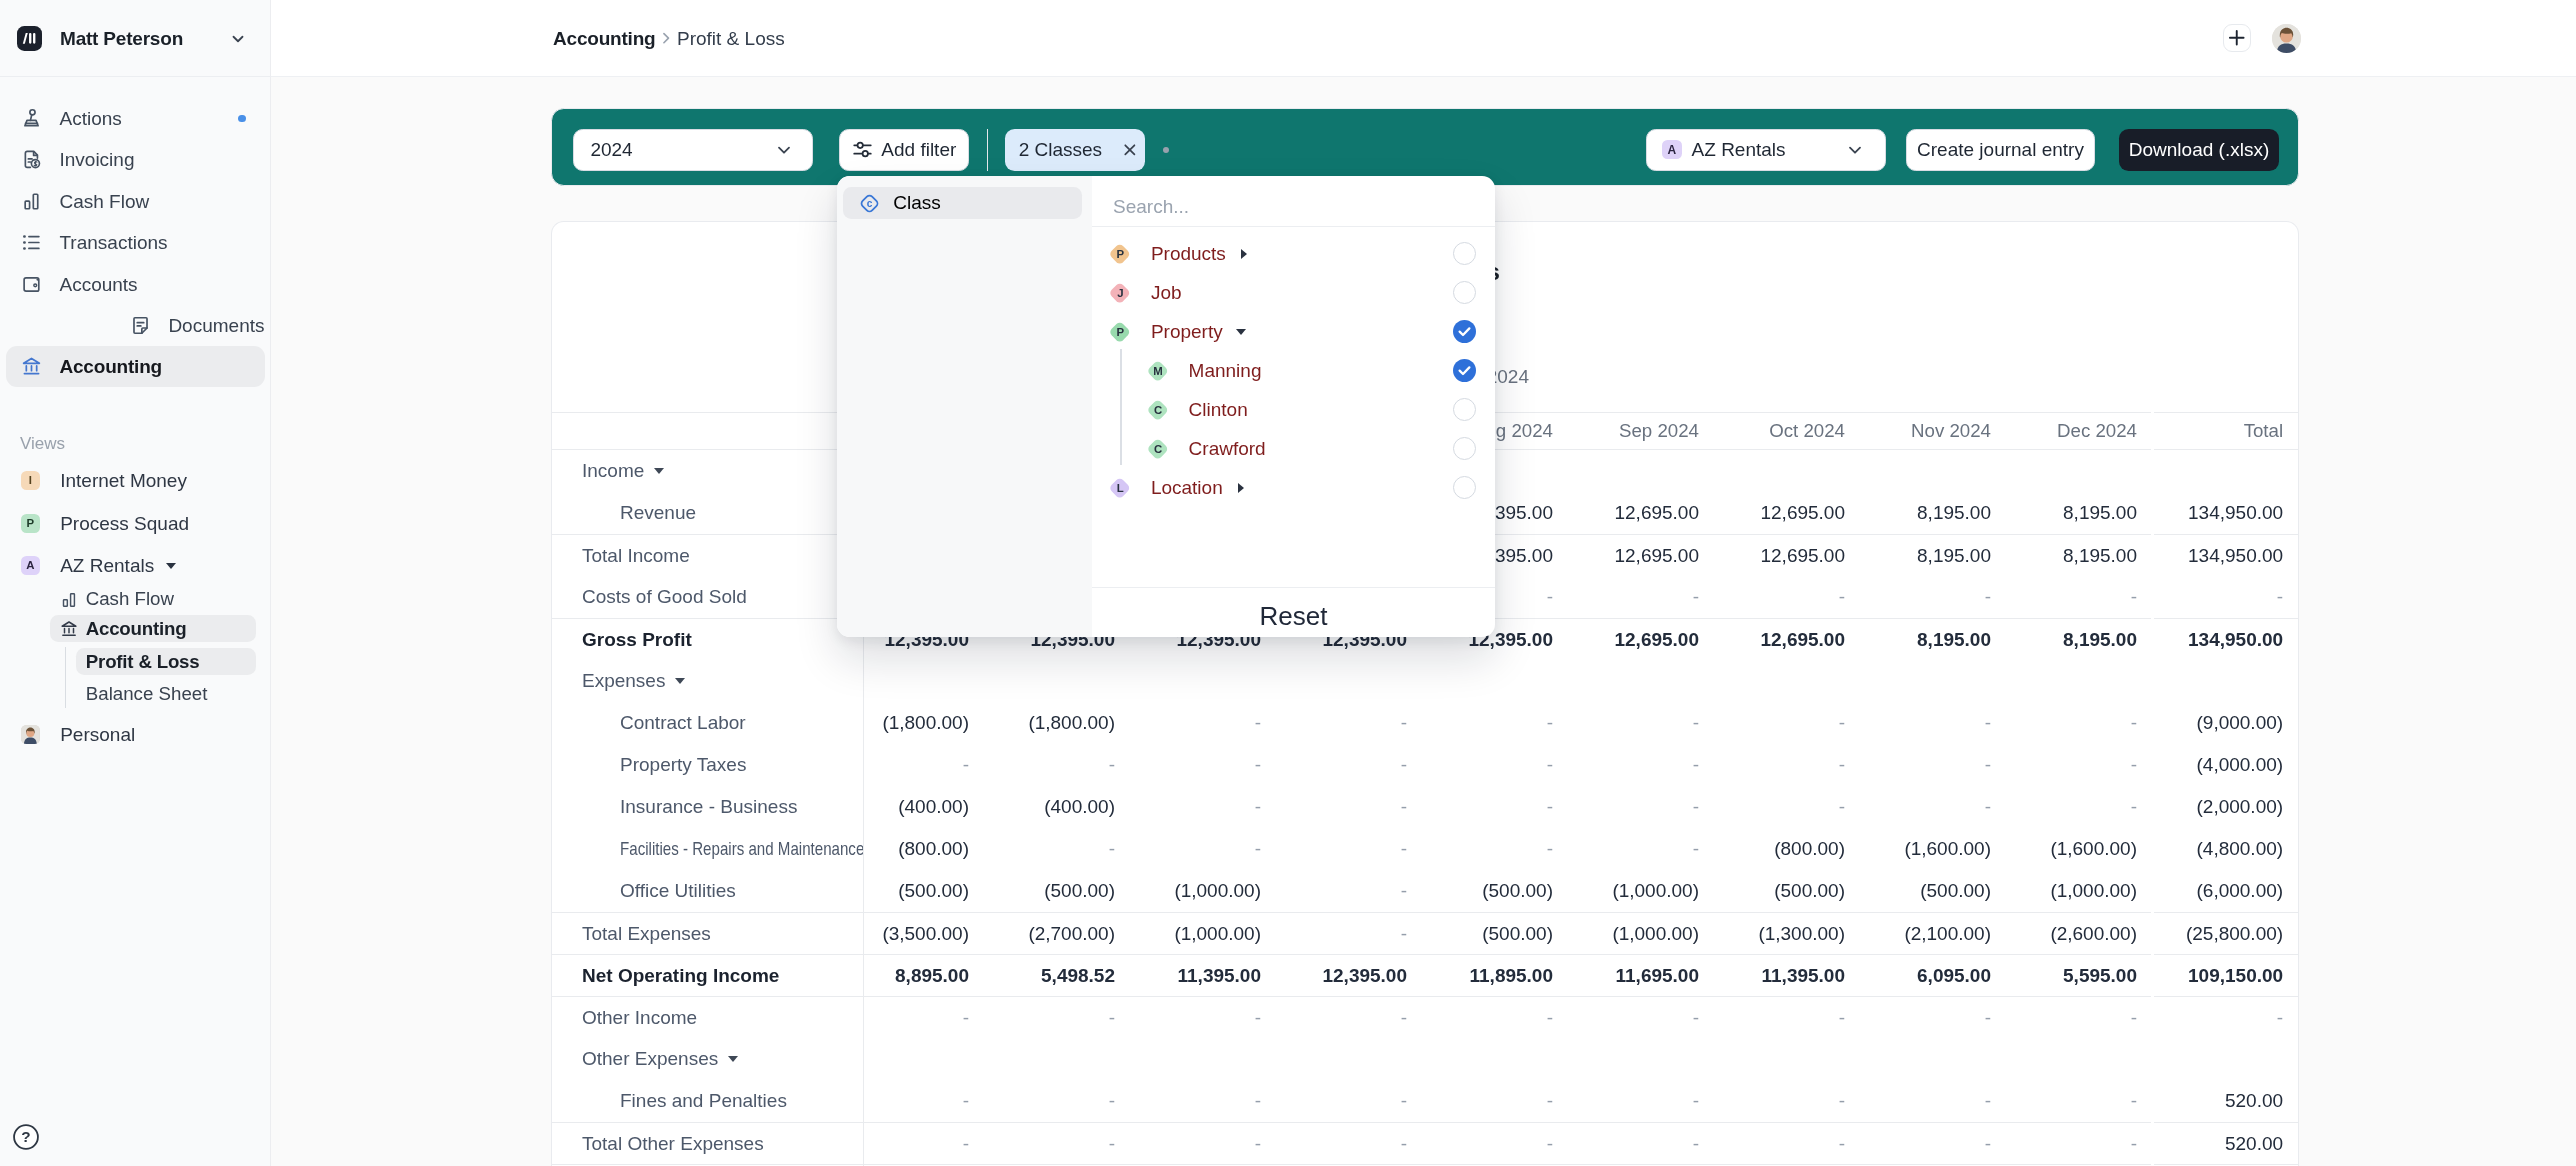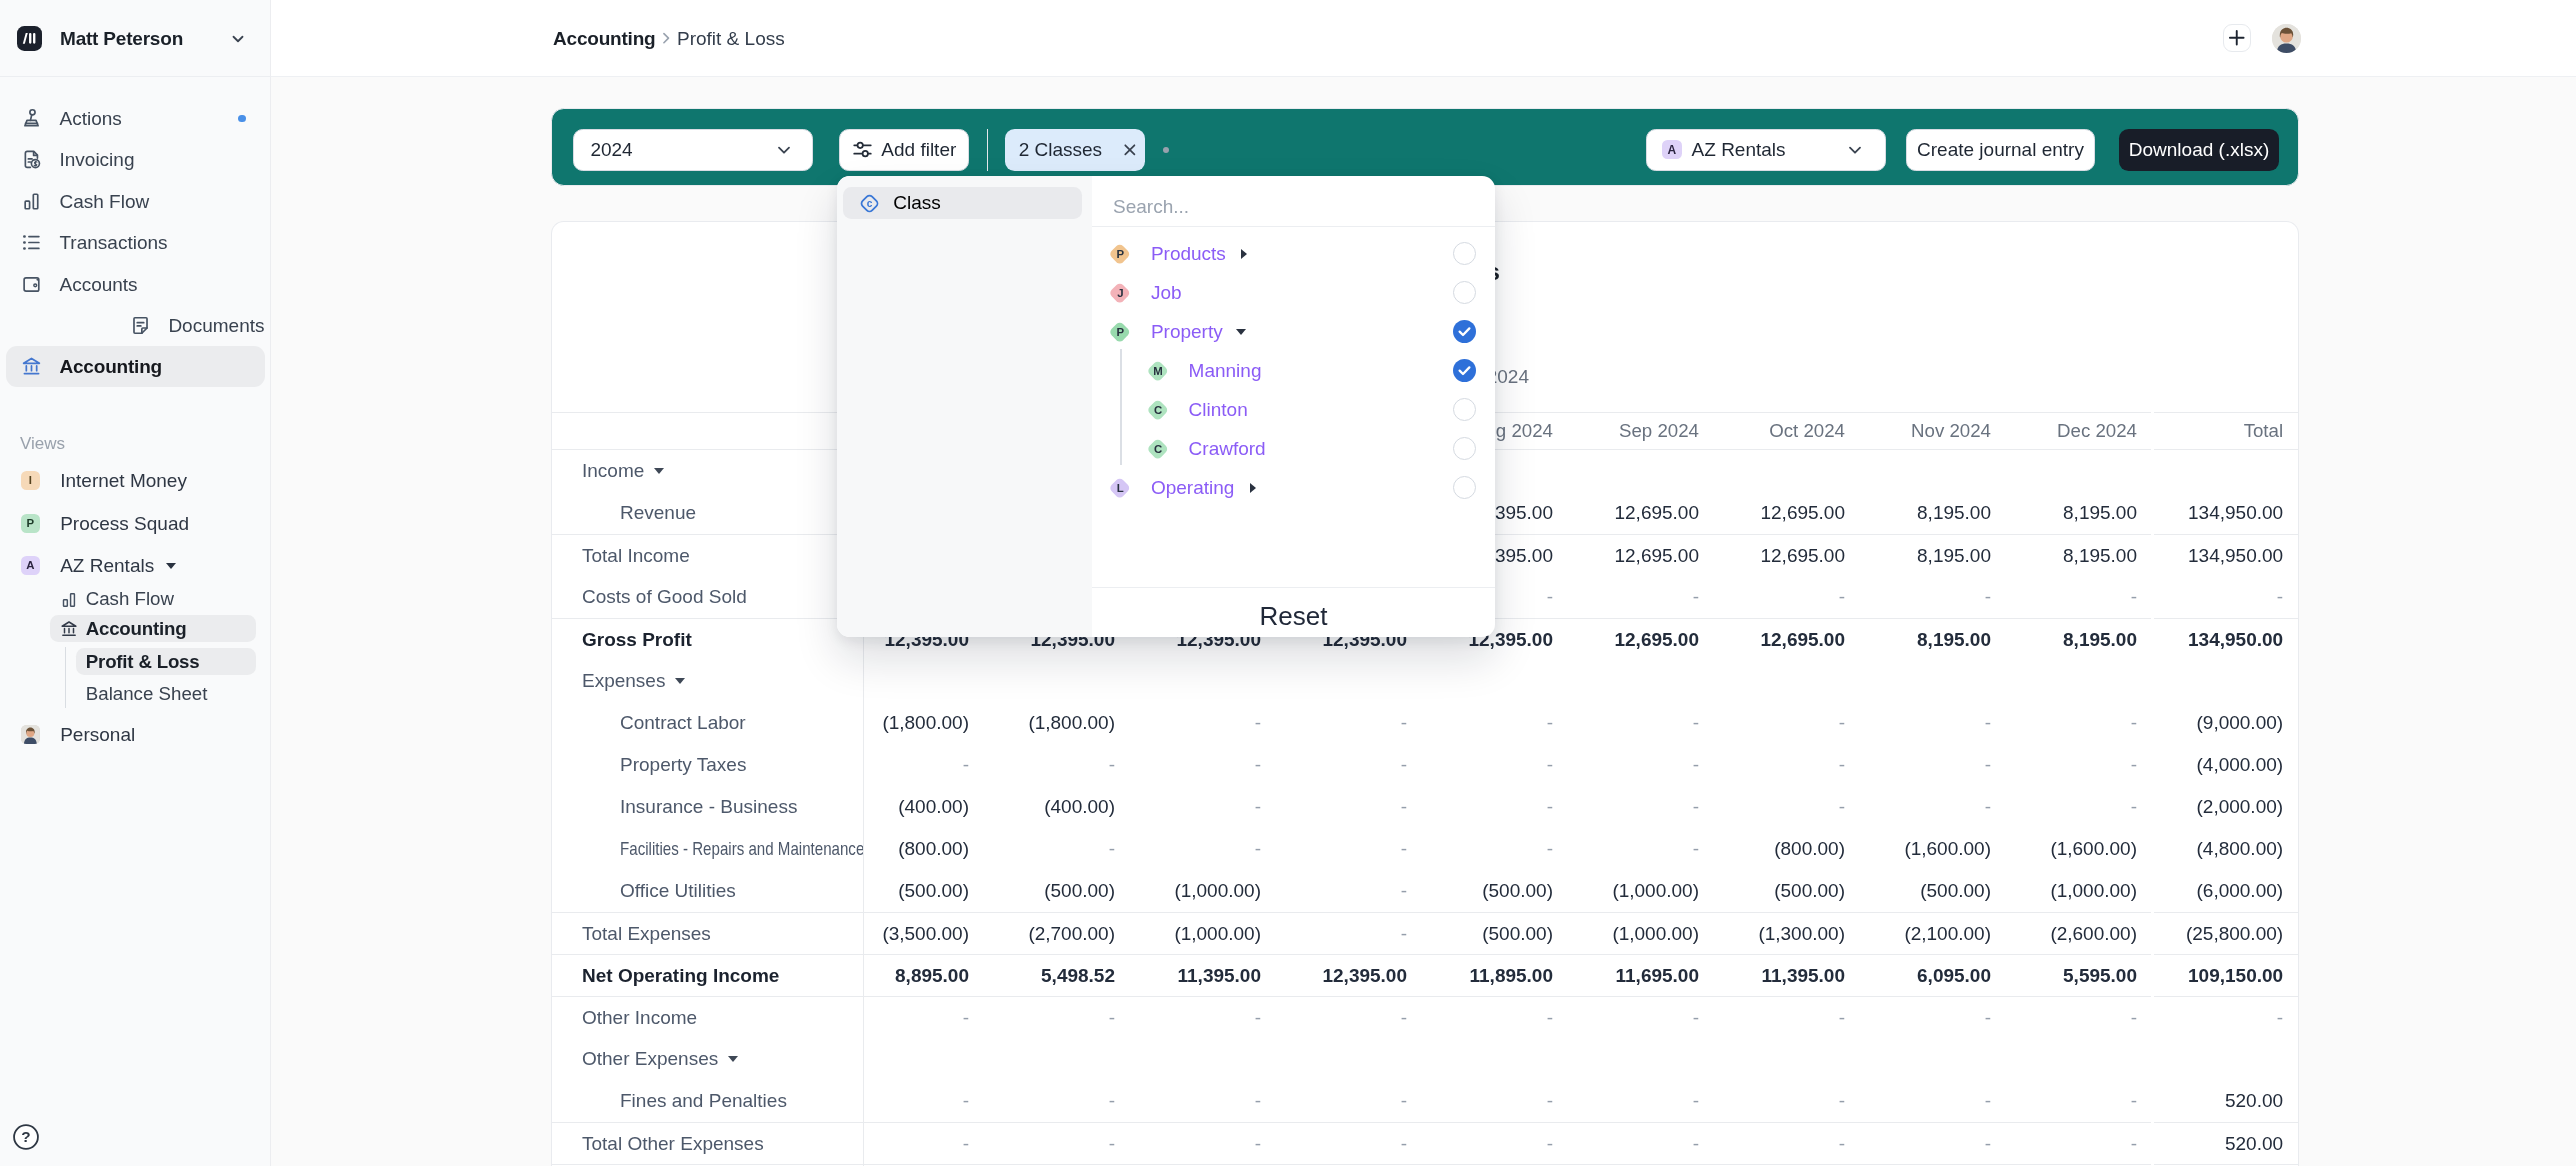--- a/index.html
+++ b/index.html
@@ -70,21 +70,21 @@
 
 .panel { position:absolute; left:837px; top:176px; width:658px; height:461px; border-radius:12.8px; background:#fff; box-shadow:0 22px 44px rgba(15,23,42,.14), 0 3.6px 12.8px rgba(15,23,42,.08); z-index:30; }
 .pleft { position:absolute; left:0; top:0; bottom:0; width:255px; background:#f7f8f9; border-radius:12.8px 0 0 12.8px; }
 .classitem { position:absolute; left:5.5px; top:11.4px; width:239px; height:32px; background:#e9eaed; border-radius:8.2px; display:flex; align-items:center; }
 .classitem .tx { margin-left:12.8px; font-size:19px; font-weight:500; color:#000000; }
 .pright { position:absolute; left:255px; right:0; top:0; bottom:0; }
 .psearch { position:absolute; left:21px; top:12px; height:38px; line-height:38px; font-size:19px; color:#9aa3af; }
 .pdiv1 { position:absolute; left:0; right:0; top:50px; height:1.4px; background:#eceef1; }
 .plist { position:absolute; left:0; right:0; top:58px; }
 .prow { height:39px; display:flex; align-items:center; position:relative; }
-.prow .ptx { margin-left:19.6px; font-size:19px; color:#8b5cf6; }
+.prow .ptx { margin-left:19.6px; font-size:19px; color:#7f1d1d; }
 .diam { width:22px; height:22px; position:relative; flex:none; }
 .diam i { position:absolute; left:3.2px; top:3.2px; width:15.5px; height:15.5px; border-radius:4.6px; transform:rotate(45deg); }
 .diam b { position:absolute; left:0; top:0; width:100%; height:100%; text-align:center; line-height:22px; font-size:11.4px; font-weight:700; font-style:normal; color:#27313f; }
 .pl1 { margin-left:17.3px; }
 .pl2 { margin-left:55px; }
 .arr-r { width:0; height:0; border-top:5px solid transparent; border-bottom:5px solid transparent; border-left:6px solid #2a3240; margin-left:15.5px; }
 .arr-d { width:0; height:0; border-left:5px solid transparent; border-right:5px solid transparent; border-top:6px solid #2a3240; margin-left:13.7px; margin-top:1.8px; }
 .cb { position:absolute; right:18.7px; top:50%; margin-top:-11.6px; width:23px; height:23px; border-radius:50%; }
 .cb.off { background:#fff; border:1.4px solid #d5dae1; }
 .cb.on { background:#2e70d9; }
@@ -630,21 +630,21 @@
             <b>C</b>
           </span>
           <span class="ptx">Crawford</span>
           <span class="cb off"></span>
         </div>
         <div class="prow">
           <span class="diam pl1">
             <i style="background:#d5c6f5;"></i>
             <b>L</b>
           </span>
-          <span class="ptx">Operating</span>
+          <span class="ptx">Location</span>
           <span class="arr-r"></span>
           <span class="cb off"></span>
         </div>
       </div>
     <div class="treeline"></div>
     <div class="pdiv2"></div>
     <div class="reset">Reset</div>
   </div>
 </div>
 

